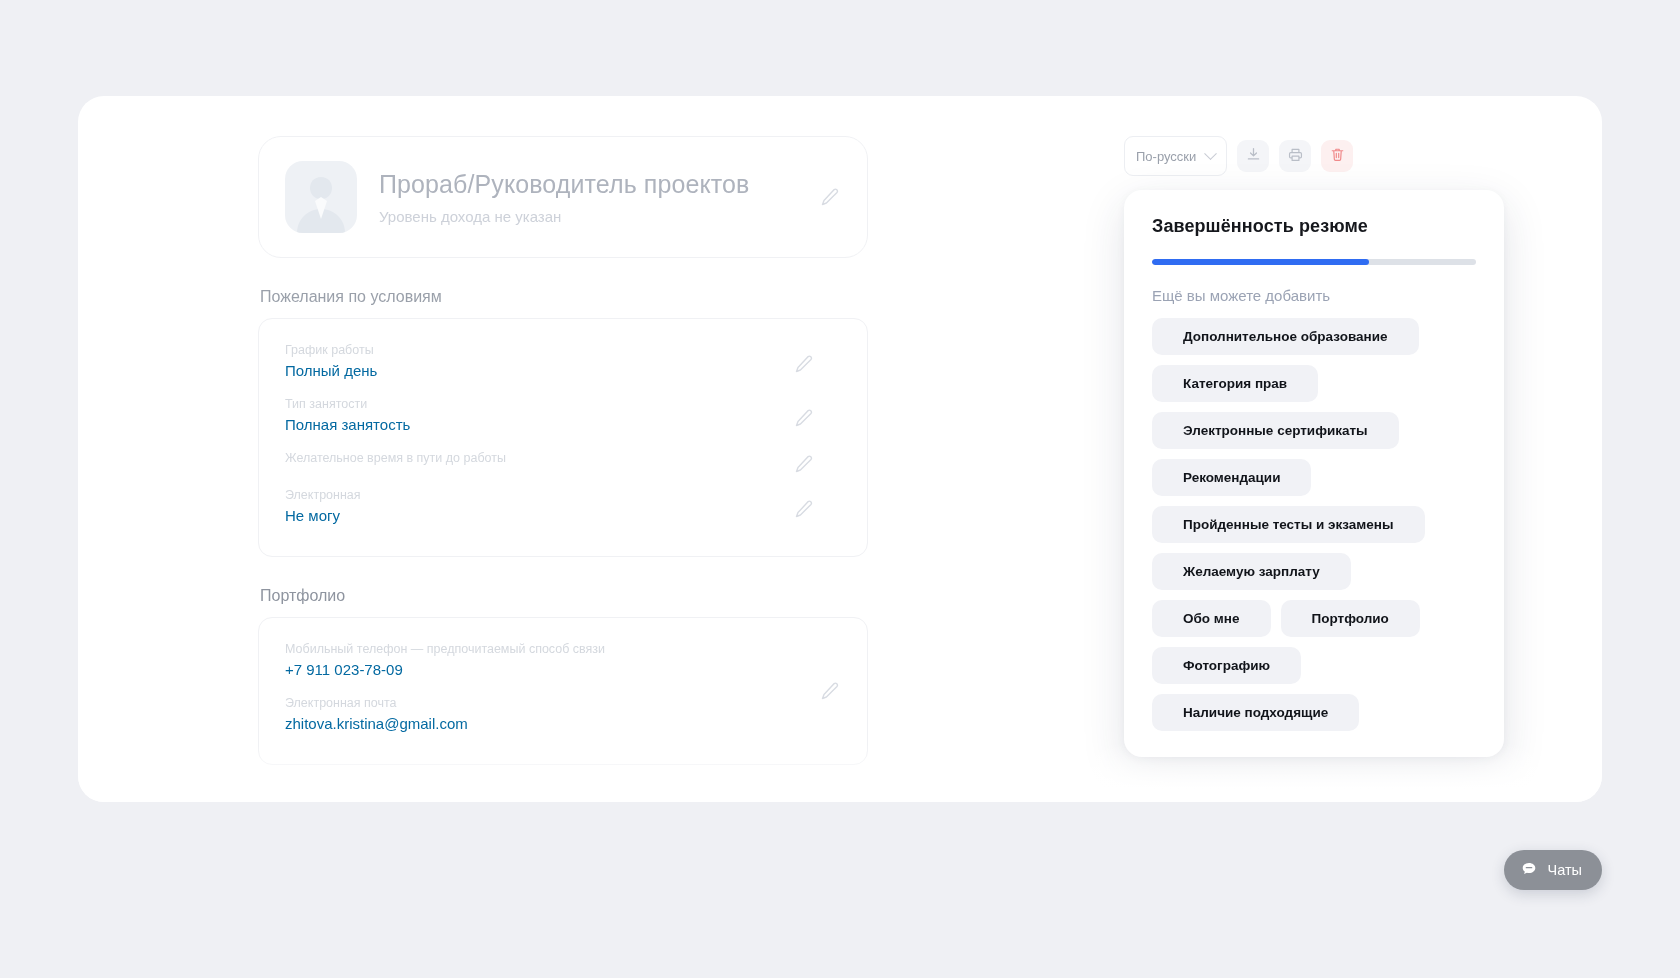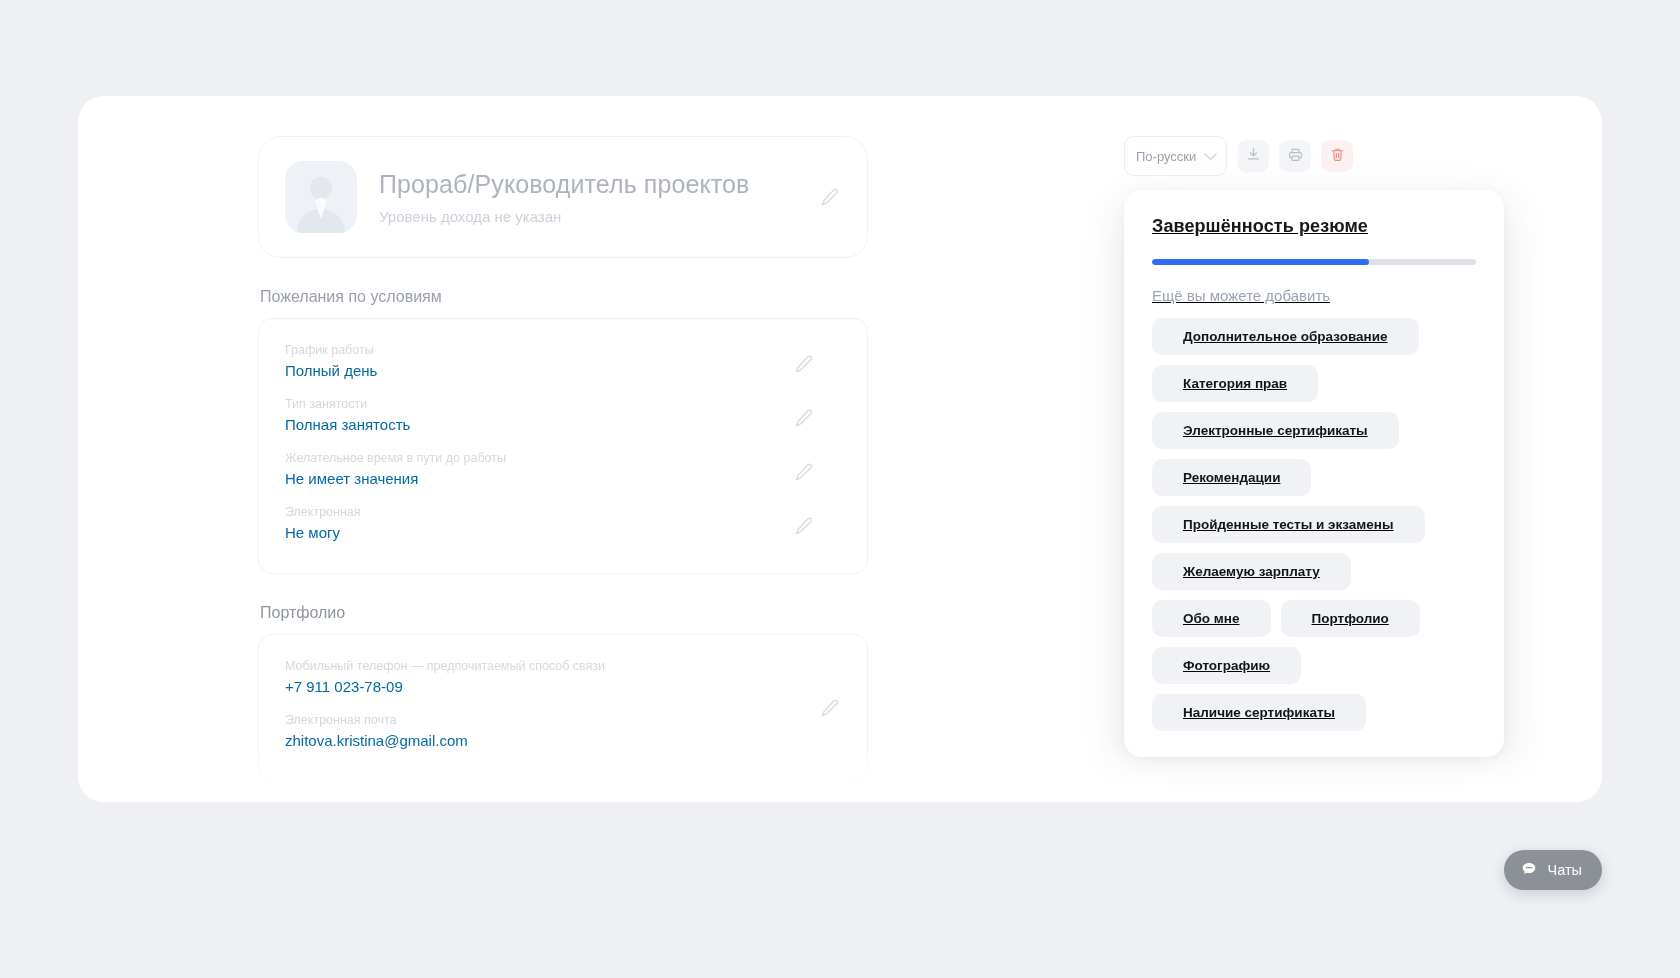--- a/index.html
+++ b/index.html
@@ -74,21 +74,20 @@
   }
   .tool-btn.danger { background: #fdf0f0; }
 
   
   .panel {
     position: relative;
     background: #fff; border-radius: 18px;
     padding: 26px 28px 26px 28px;
     box-shadow: 0 14px 44px rgba(40,50,80,.13), 0 2px 8px rgba(40,50,80,.05);
     width: 380px;
-    text-decoration: underline;
   }
   .panel-title { font-size: 18px; font-weight: bold; color: #15171c; letter-spacing:.1px; }
   .progress { margin-top: 22px; height: 6px; border-radius: 4px; background:#dde1e7; overflow:hidden; }
   .progress > i { display:block; height:100%; border-radius:4px; background:#2f6cf2; }
   .panel-sub { margin-top: 22px; font-size: 15px; color: #9ba3b4; }
   .tags { margin-top: 14px; display:flex; flex-wrap: wrap; gap: 10px; }
   .tag {
     background: #f1f2f6; border-radius: 10px;
     padding: 11px 31px; font-size: 13.5px; font-weight: bold;
     color: #11141a; cursor: pointer; white-space: nowrap;
@@ -164,21 +163,20 @@
           <div class="field-label">Тип занятости</div>
           <div class="field-value">Полная занятость</div>
           <span class="edit-ico edit-abs">
             <svg viewBox="0 0 22 22" width="22" height="22" fill="none" stroke="#d6dae1" stroke-width="1.4" stroke-linecap="round" stroke-linejoin="round">
                 <path d="M15.2 3.6a2 2 0 0 1 2.8 2.8L7.4 17 3.5 18.5 5 14.6z"></path>
               </svg>
           </span>
         </div>
         <div class="field">
           <div class="field-label">Желательное время в пути до работы</div>
-          <div class="field-value">Не имеет значения</div>
           <span class="edit-ico edit-abs">
             <svg viewBox="0 0 22 22" width="22" height="22" fill="none" stroke="#d6dae1" stroke-width="1.4" stroke-linecap="round" stroke-linejoin="round">
                 <path d="M15.2 3.6a2 2 0 0 1 2.8 2.8L7.4 17 3.5 18.5 5 14.6z"></path>
               </svg>
           </span>
         </div>
         <div class="field">
           <div class="field-label">Электронная</div>
           <div class="field-value">Не могу</div>
           <span class="edit-ico edit-abs">
@@ -277,21 +275,21 @@
         <div class="tags">
             <div class="tag">Дополнительное образование</div>
             <div class="tag">Категория прав</div>
             <div class="tag">Электронные сертификаты</div>
             <div class="tag">Рекомендации</div>
             <div class="tag">Пройденные тесты и экзамены</div>
             <div class="tag">Желаемую зарплату</div>
             <div class="tag">Обо мне</div>
             <div class="tag">Портфолио</div>
             <div class="tag">Фотографию</div>
-            <div class="tag">Наличие сертификаты</div>
+            <div class="tag">Наличие подходящие</div>
           </div>
       </div>
 
     </div>
 
   </div>
 
   <div class="chats-btn">
     <span>
       <svg viewBox="0 0 20 20" width="18" height="18">

